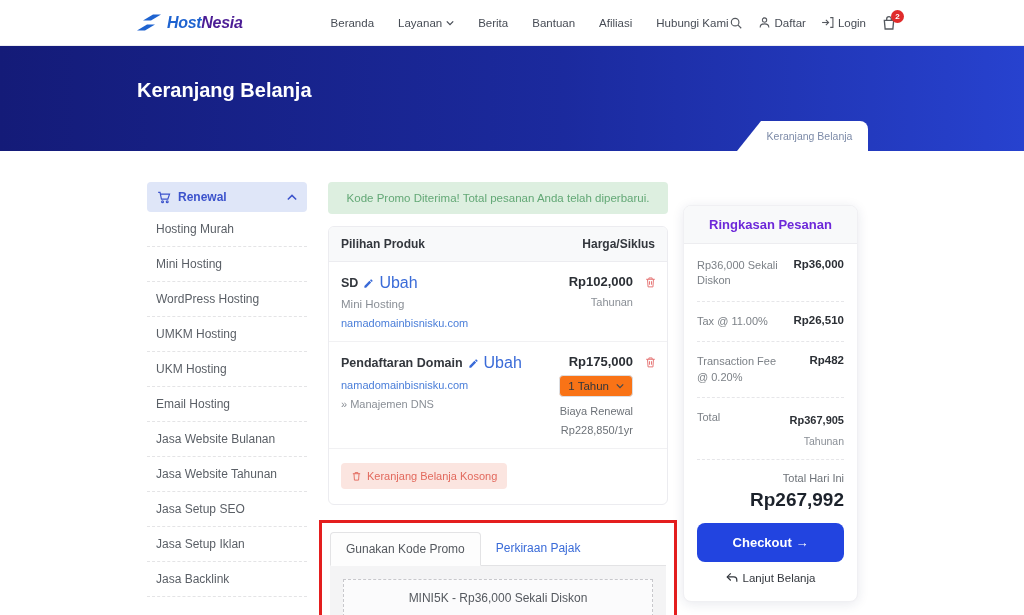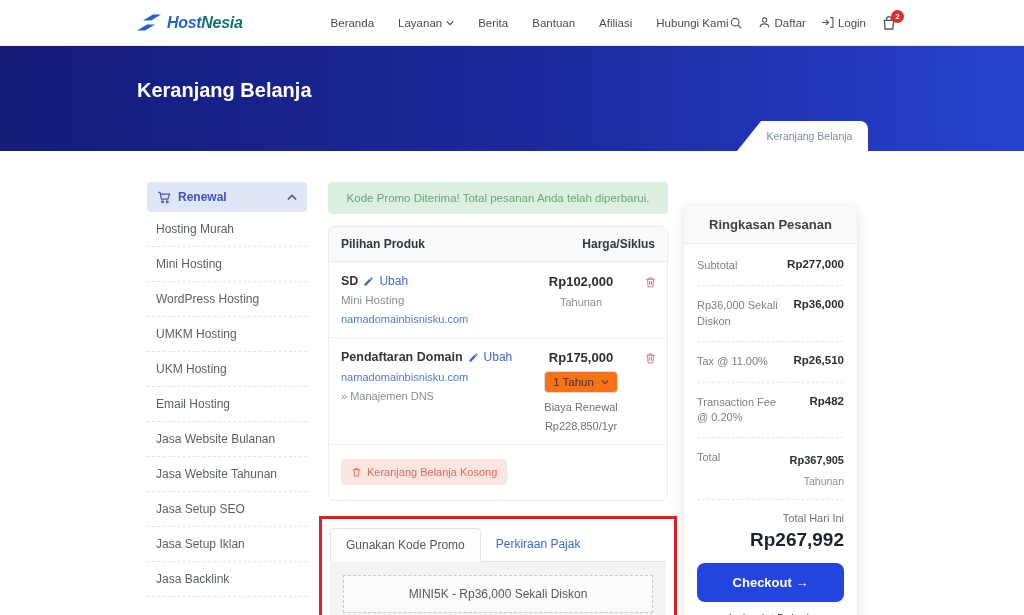--- a/index.html
+++ b/index.html
@@ -5,21 +5,21 @@
   * { box-sizing: border-box; margin: 0; padding: 0; }
   html,body { width:1024px; height:615px; overflow:hidden; background:#fff;
     font-family:"Liberation Sans", sans-serif; color:#333; }
 
   
   .navbar { height:46px; display:flex; align-items:center;
     padding:0 156px 0 137px; background:#fff; border-bottom:1px solid #ededf2; }
   .logo { display:flex; align-items:center; gap:6px; cursor:pointer; }
   .logo-text { font-size:16px; font-weight:800; font-style:italic; letter-spacing:-.3px; }
   .logo-text .p1 { color:#1e63d0; }
-  .logo-text .p2 { color:#0f766e; }
+  .logo-text .p2 { color:#4c1d95; }
   .nav-links { display:flex; align-items:center; gap:24px; margin-left:88px; }
   .nav-link { font-size:11.5px; color:#474c55; cursor:pointer; display:flex; align-items:center; gap:4px; white-space:nowrap; }
   .nav-right { margin-left:auto; display:flex; align-items:center; gap:15px; }
   .nav-ib { display:flex; align-items:center; gap:4px; font-size:11.5px; color:#474c55; cursor:pointer; }
   .bag-wrap { position:relative; cursor:pointer; }
   .badge { position:absolute; top:-5px; right:-7px; background:#e02b2b; color:#fff;
     width:13px; height:13px; border-radius:50%; font-size:8px; line-height:13px;
     text-align:center; font-weight:bold; }
 
   
@@ -48,25 +48,25 @@
   .main-heading { font-size:17px; font-weight:bold; color:#23272d; margin-bottom:11px; }
   .alert-success { background:#ddefe0; color:#63a876; font-size:11.5px; text-align:center;
     padding:10px 8px; border-radius:4px; margin-bottom:12px; }
   .card { border:1px solid #ececf0; border-radius:6px; background:#fff; overflow:hidden; }
   .card-head { display:flex; justify-content:space-between; background:#f8f9fa;
     padding:10px 12px; font-size:12px; font-weight:bold; color:#33373d;
     border-bottom:1px solid #ececf0; }
   .item-row { display:flex; padding:12px 10px 12px 12px; border-bottom:1px solid #f1f1f3; }
   .item-left { flex:1; min-width:0; }
   .item-name { font-size:12.5px; font-weight:bold; color:#33373d; display:flex; align-items:center; gap:5px; }
-  .edit-link { color:#3a6bd8; font-weight:normal; font-size:12px; cursor:pointer; }
+  .edit-link { color:#3a6bd8; font-weight:normal; font-size:16px; cursor:pointer; }
   .item-desc { font-size:11.5px; color:#8a8f96; margin-top:6px; }
   .item-domain { font-size:11px; color:#4a7ed9; margin-top:7px; cursor:pointer; }
   .item-addon { font-size:11px; color:#8a8f96; margin-top:7px; }
-  .item-right { width:104px; flex:none; text-align:center; }
+  .item-right { width:104px; flex:none; text-align:right; }
   .item-price { font-size:13px; font-weight:bold; color:#2b2f35; }
   .item-cycle { font-size:11px; color:#8a8f96; margin-top:7px; }
   .term-select { display:inline-flex; align-items:center; gap:7px; border:1px solid #dcdee2;
     border-radius:4px; padding:4px 8px; font-size:11.5px; color:#33373d; margin-top:6px;
     background:#f97316; cursor:pointer; }
   .renewal-label { font-size:11px; color:#6d7278; margin-top:8px; }
   .renewal-val { font-size:11px; color:#6d7278; margin-top:7px; }
   .trash-col { width:24px; flex:none; display:flex; justify-content:flex-end; padding-top:1px; }
   .trash-btn { cursor:pointer; display:flex; }
   .empty-cart { display:inline-flex; align-items:center; gap:5px; background:#fbe5e0;
@@ -80,21 +80,21 @@
   .tab.active { background:#fdfdfd; border:1px solid #e3e3e5; border-bottom:1px solid #fdfdfd;
     border-radius:4px 4px 0 0; color:#55595f; margin-bottom:-1px; }
   .tab.link { color:#3a6bd8; }
   .tab-panel { background:#f4f4f5; padding:13px 13px 15px; }
   .code-box { border:1px dashed #c8c8cc; background:#fbfbfc; text-align:center;
     padding:11px 6px; font-size:12px; color:#55595f; }
 
   
   .summary { margin-top:23px; background:#fff; border-radius:8px;
     box-shadow:0 2px 12px rgba(30,40,90,.10); border:1px solid #f0f0f3; overflow:hidden; }
-  .summary-head { text-align:center; font-size:13px; font-weight:bold; color:#404040;
+  .summary-head { text-align:center; font-size:13px; font-weight:bold; color:#6d28d9;
     padding:11px 8px; background:#f8f9fa; border-bottom:1px solid #ededf0; }
   .summary-body { padding:2px 13px 13px; }
   .srow { display:flex; justify-content:space-between; align-items:flex-start; gap:8px;
     padding:12px 0; border-bottom:1px dashed #e6e6e9; }
   .srow .lbl { font-size:11px; color:#7c8187; max-width:60%; line-height:1.4; }
   .srow .val { font-size:11.5px; font-weight:bold; color:#2b2f35; white-space:nowrap; }
   .srow .val-stack { text-align:right; }
   .srow .val-sub { font-size:10.5px; color:#8a8f96; font-weight:normal; margin-top:7px; }
   .today { text-align:right; padding:12px 0 4px; }
   .today-lbl { font-size:11px; color:#6d7278; }
@@ -298,24 +298,20 @@
 
       </div>
     </div>
   </div>
 
   <div class="rightcol">
     <div class="summary">
       <div class="summary-head">Ringkasan Pesanan</div>
       <div class="summary-body">
         <div class="srow">
-          <span class="lbl">Subtotal</span>
-          <span class="val">Rp277,000</span>
-        </div>
-        <div class="srow">
           <span class="lbl">Rp36,000 Sekali Diskon</span>
           <span class="val">Rp36,000</span>
         </div>
         <div class="srow">
           <span class="lbl">Tax @ 11.00%</span>
           <span class="val">Rp26,510</span>
         </div>
         <div class="srow">
           <span class="lbl">Transaction Fee @ 0.20%</span>
           <span class="val">Rp482</span>

